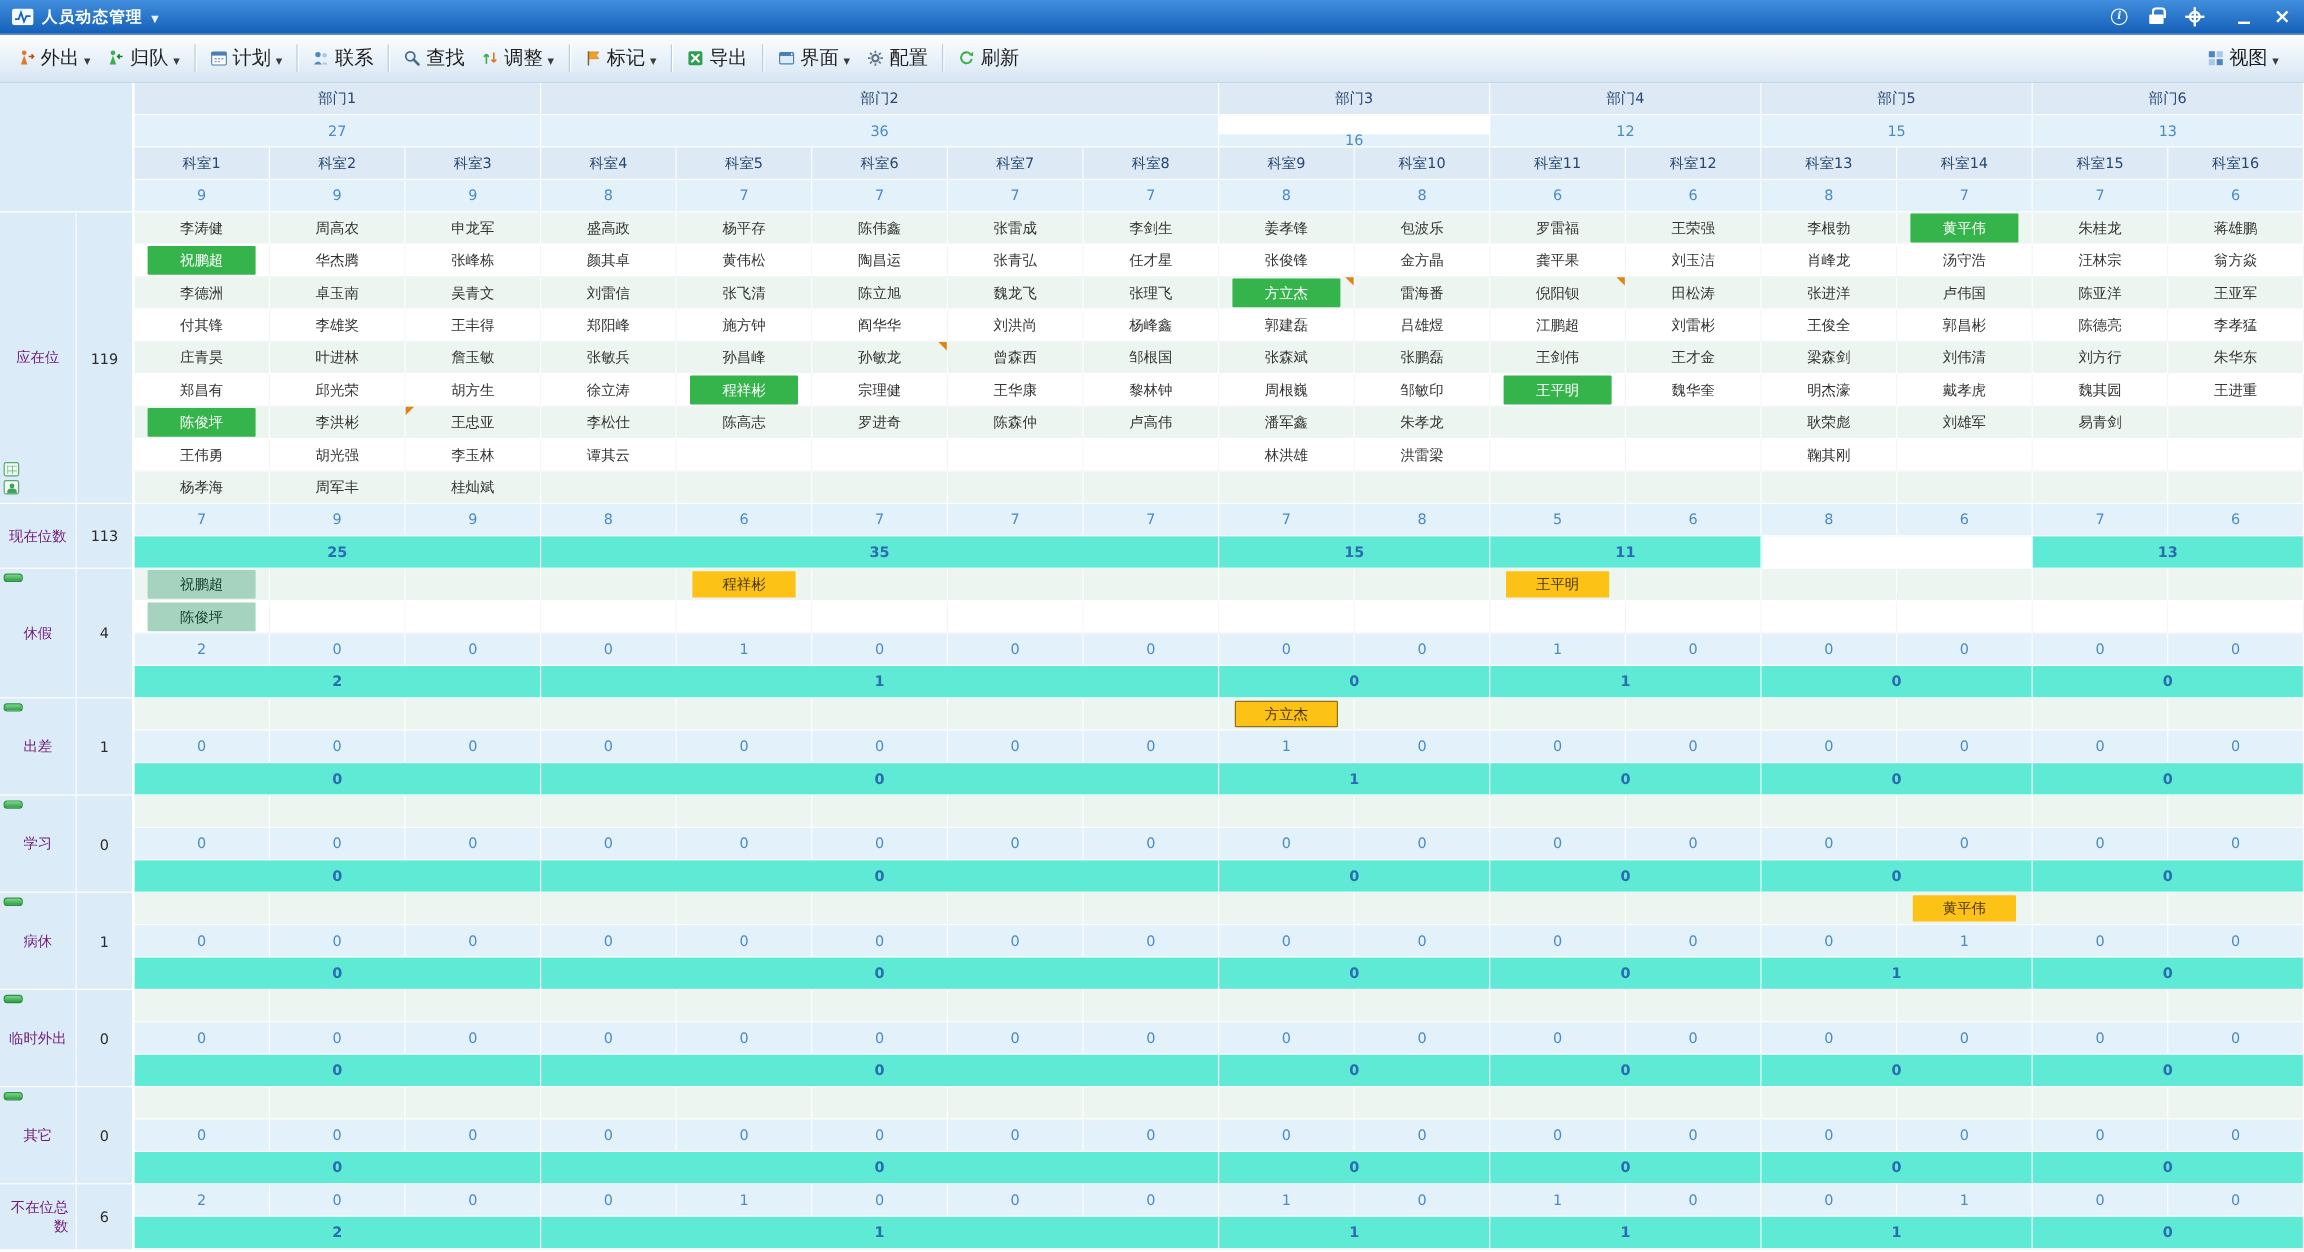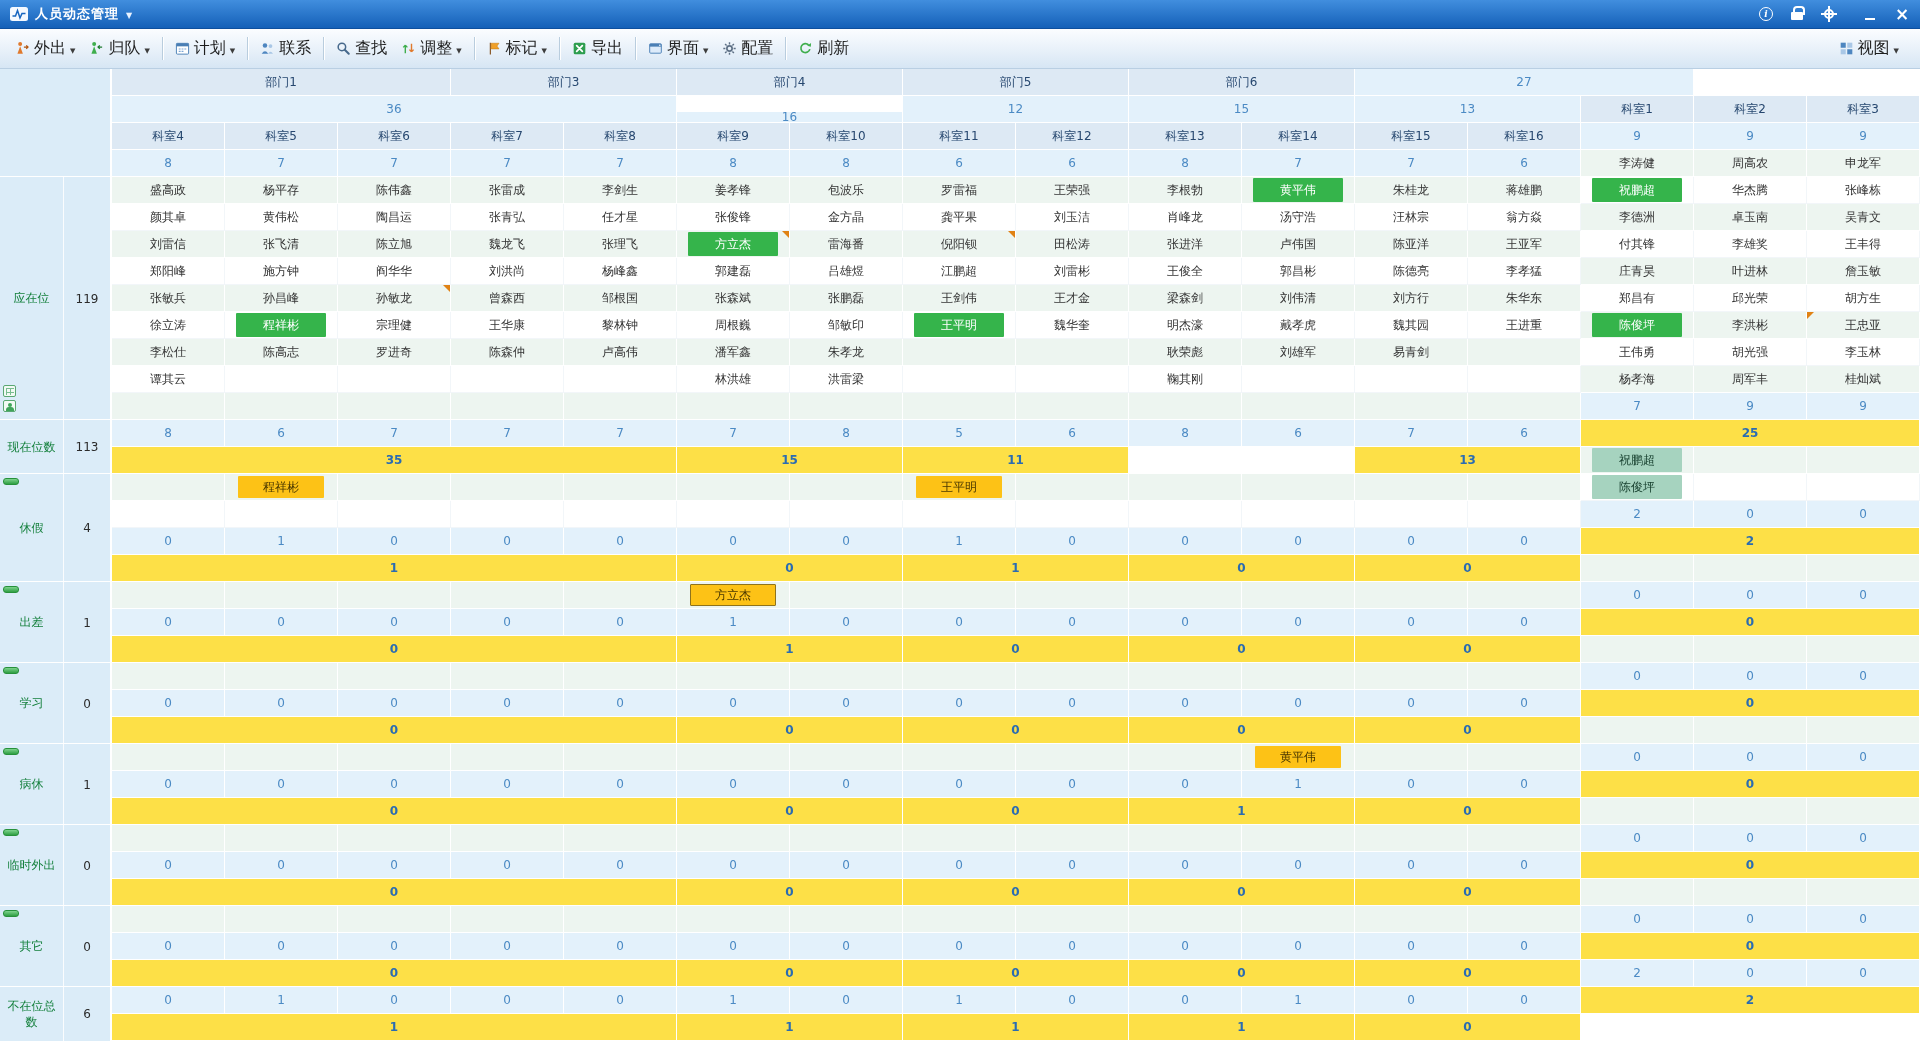--- a/index.html
+++ b/index.html
@@ -37,41 +37,41 @@
   .tlab{font-size:16px}
   .caret::before{content:"▼";font-size:7px;color:#3c3c3c}
   .tsep{width:1px;height:23px;background:#b9cdde;box-shadow:1px 0 0 #fff;margin:0 5px}
   .icon{display:inline-flex;width:15px;height:15px}
 
   
   .main{flex:1;display:flex;overflow:hidden}
   .sidebar{width:110px;flex:none;display:flex;flex-direction:column;background:#fff}
   .side-top{height:108px;flex:none;background:#dbecf8}
   .sblock{position:relative;flex:none;display:flex;background:#dbecf8;box-shadow:0 -1px 0 #fff}
-  .slabel{width:64px;padding:0 6px;display:flex;align-items:center;justify-content:center;text-align:center;
-    color:#15803d;line-height:1.35;border-right:1px solid rgba(255,255,255,.85)}
+  .slabel{width:64px;padding:0 6px;display:flex;align-items:center;justify-content:center;text-align:right;
+    color:#701a75;line-height:1.35;border-right:1px solid rgba(255,255,255,.85)}
   .scount{flex:1;display:flex;align-items:center;justify-content:center;color:#2b2b2b}
   .pill{position:absolute;left:3px;top:4px;width:16px;height:7px;border-radius:3px;
     background:linear-gradient(#7ed48d,#2f9e43);border:1px solid #27913a}
   .mini-icons{position:absolute;left:3px;bottom:8px;display:flex;flex-direction:column;gap:3px}
   .mini{width:13px;height:12px;background:#f2faf4;border:1px solid #5aa873;border-radius:2px;position:relative}
   .mini-grid::before{content:"";position:absolute;inset:1.5px;
     background-image:linear-gradient(#79bd90 1px,transparent 1px),linear-gradient(90deg,#79bd90 1px,transparent 1px);
     background-size:4px 4px}
   .mini-person::before{content:"";position:absolute;left:3.5px;top:1.5px;width:4px;height:4px;border-radius:50%;background:#3fa45a}
   .mini-person::after{content:"";position:absolute;left:1.5px;top:6px;width:8px;height:3.5px;border-radius:3px 3px 0 0;background:#3fa45a}
 
   
   .gridwrap{flex:1;background:#fff;border-left:2px solid #fff;overflow:hidden}
   .grid{display:grid;grid-template-columns:repeat(16,1fr);grid-auto-rows:27px}
   .c{position:relative;display:flex;align-items:center;justify-content:center;white-space:nowrap;
     border-right:1px solid #fff;border-bottom:1px solid #fff}
   .hdr{background:#dde9f4;color:#26476f}
   .cnum{background:#e3f1fb;color:#4b8ac4}
-  .cdept{background:#fde047;color:#2a6cb2;font-weight:bold}
+  .cdept{background:#5eead4;color:#2a6cb2;font-weight:bold}
   .nm{color:#333}
   .ra{background:#edf5f0}
   .rb{background:#fff;border-right-color:#f2f6f9;border-bottom-color:#f2f6f9}
   .hl{position:absolute;inset:1px 11px;display:flex;align-items:center;justify-content:center;border-radius:1px}
   .hl-green{background:#35b44b;color:#fff}
   .hl-teal{background:#a6d3bf;color:#17402f}
   .hl-yellow{inset:2px 13px;background:#fdc216;color:#4a3800}
   .hl-yellow-sel{inset:2px 13px;background:#fdc216;color:#4a3800;border:1px solid #8f731c}
   .mk{position:absolute;width:0;height:0}
   .mk-tr{top:0;right:0;border-top:7px solid #e08214;border-left:7px solid transparent}
@@ -285,20 +285,21 @@
           <span class="scount">0</span>
         </div>
         <div class="sblock" style="height: 54px;">
           <span class="slabel">不在位总数</span>
           <span class="scount">6</span>
         </div>
       </div>
     <div class="gridwrap">
       <div id="grid" class="grid">
           <div class="c hdr" style="grid-column: span 3;">部门1</div>
+          <div class="c hdr" style="grid-column: span 5;">部门2</div>
           <div class="c hdr" style="grid-column: span 2;">部门3</div>
           <div class="c hdr" style="grid-column: span 2;">部门4</div>
           <div class="c hdr" style="grid-column: span 2;">部门5</div>
           <div class="c hdr" style="grid-column: span 2;">部门6</div>
           <div class="c cnum" style="grid-column: span 3;">27</div>
           <div class="c cnum" style="grid-column: span 5;">36</div>
           <div class="c cnum" style="grid-column: span 2; margin-top: 16px;">16</div>
           <div class="c cnum" style="grid-column: span 2;">12</div>
           <div class="c cnum" style="grid-column: span 2;">15</div>
           <div class="c cnum" style="grid-column: span 2;">13</div>

